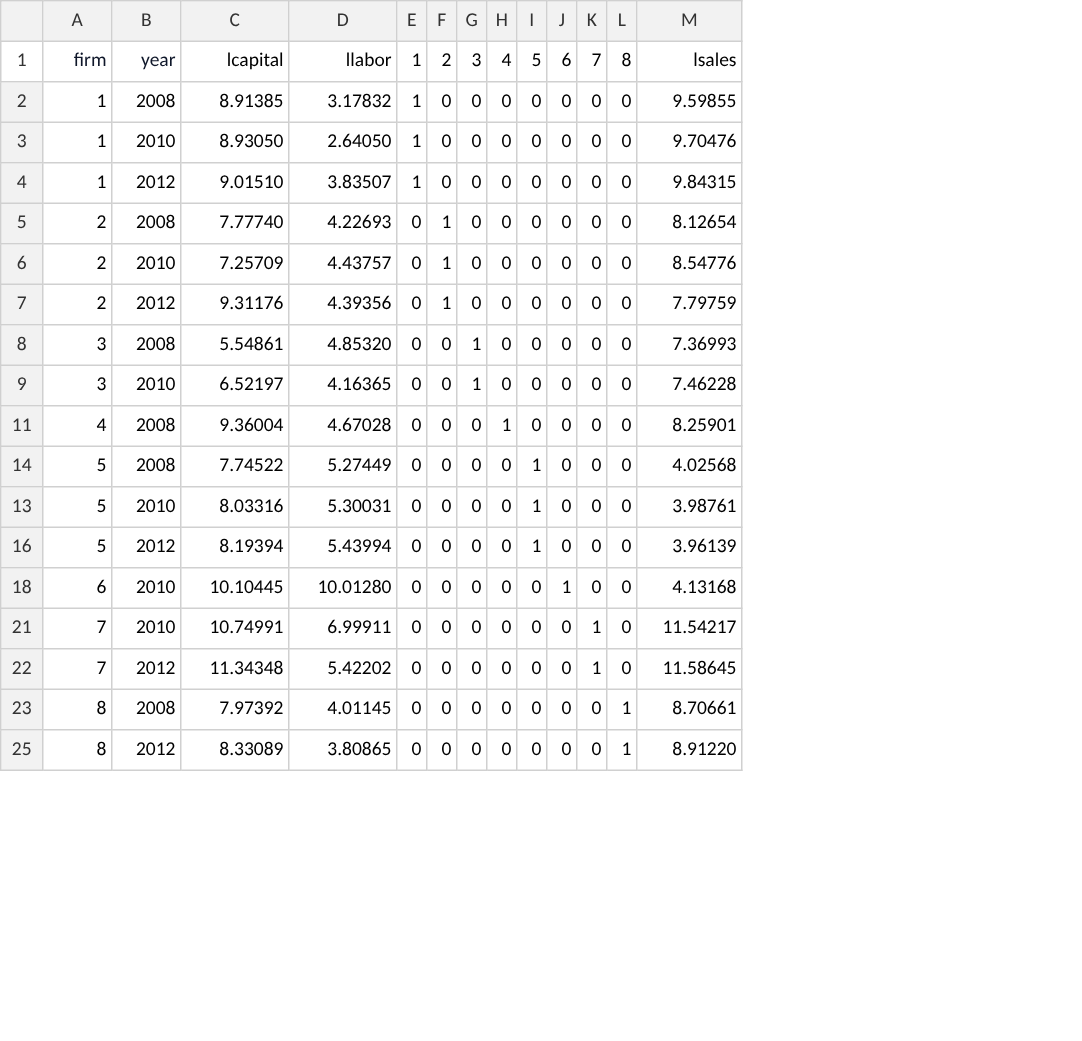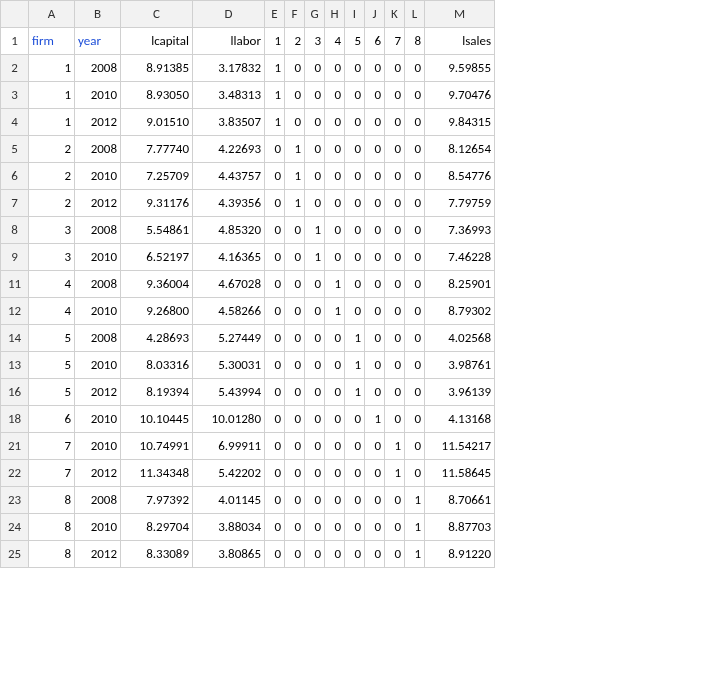--- a/index.html
+++ b/index.html
@@ -43,22 +43,22 @@
       color: #333;
       font-weight: normal;
     }
     
     .data-cell {
       text-align: right;
       color: #000;
       background: #fff;
     }
     .text-cell {
-      text-align: left;
-      color: #1d4ed8;
+      text-align: right;
+      color: #0f172a;
       background: #fff;
     }
     
     .header-row td {
       background: #fff;
       font-weight: normal;
     }
     
     .corner {
       background: #f2f2f2;
@@ -149,21 +149,21 @@
           <td class="data-cell">0</td>
           <td class="data-cell">0</td>
           <td class="data-cell">0</td>
           <td class="data-cell">9.59855</td>
         </tr>
         <tr>
           <td class="row-num">3</td>
           <td class="data-cell">1</td>
           <td class="data-cell">2010</td>
           <td class="data-cell">8.93050</td>
-          <td class="data-cell">3.48313</td>
+          <td class="data-cell">2.64050</td>
           <td class="data-cell">1</td>
           <td class="data-cell">0</td>
           <td class="data-cell">0</td>
           <td class="data-cell">0</td>
           <td class="data-cell">0</td>
           <td class="data-cell">0</td>
           <td class="data-cell">0</td>
           <td class="data-cell">0</td>
           <td class="data-cell">9.70476</td>
         </tr>
@@ -273,40 +273,24 @@
           <td class="data-cell">0</td>
           <td class="data-cell">0</td>
           <td class="data-cell">1</td>
           <td class="data-cell">0</td>
           <td class="data-cell">0</td>
           <td class="data-cell">0</td>
           <td class="data-cell">0</td>
           <td class="data-cell">8.25901</td>
         </tr>
         <tr>
-          <td class="row-num">12</td>
-          <td class="data-cell">4</td>
-          <td class="data-cell">2010</td>
-          <td class="data-cell">9.26800</td>
-          <td class="data-cell">4.58266</td>
-          <td class="data-cell">0</td>
-          <td class="data-cell">0</td>
-          <td class="data-cell">0</td>
-          <td class="data-cell">1</td>
-          <td class="data-cell">0</td>
-          <td class="data-cell">0</td>
-          <td class="data-cell">0</td>
-          <td class="data-cell">0</td>
-          <td class="data-cell">8.79302</td>
-        </tr>
-        <tr>
           <td class="row-num">14</td>
           <td class="data-cell">5</td>
           <td class="data-cell">2008</td>
-          <td class="data-cell">4.28693</td>
+          <td class="data-cell">7.74522</td>
           <td class="data-cell">5.27449</td>
           <td class="data-cell">0</td>
           <td class="data-cell">0</td>
           <td class="data-cell">0</td>
           <td class="data-cell">0</td>
           <td class="data-cell">1</td>
           <td class="data-cell">0</td>
           <td class="data-cell">0</td>
           <td class="data-cell">0</td>
           <td class="data-cell">4.02568</td>
@@ -401,36 +385,20 @@
           <td class="data-cell">0</td>
           <td class="data-cell">0</td>
           <td class="data-cell">0</td>
           <td class="data-cell">0</td>
           <td class="data-cell">0</td>
           <td class="data-cell">0</td>
           <td class="data-cell">1</td>
           <td class="data-cell">8.70661</td>
         </tr>
         <tr>
-          <td class="row-num">24</td>
-          <td class="data-cell">8</td>
-          <td class="data-cell">2010</td>
-          <td class="data-cell">8.29704</td>
-          <td class="data-cell">3.88034</td>
-          <td class="data-cell">0</td>
-          <td class="data-cell">0</td>
-          <td class="data-cell">0</td>
-          <td class="data-cell">0</td>
-          <td class="data-cell">0</td>
-          <td class="data-cell">0</td>
-          <td class="data-cell">0</td>
-          <td class="data-cell">1</td>
-          <td class="data-cell">8.87703</td>
-        </tr>
-        <tr>
           <td class="row-num">25</td>
           <td class="data-cell">8</td>
           <td class="data-cell">2012</td>
           <td class="data-cell">8.33089</td>
           <td class="data-cell">3.80865</td>
           <td class="data-cell">0</td>
           <td class="data-cell">0</td>
           <td class="data-cell">0</td>
           <td class="data-cell">0</td>
           <td class="data-cell">0</td>

